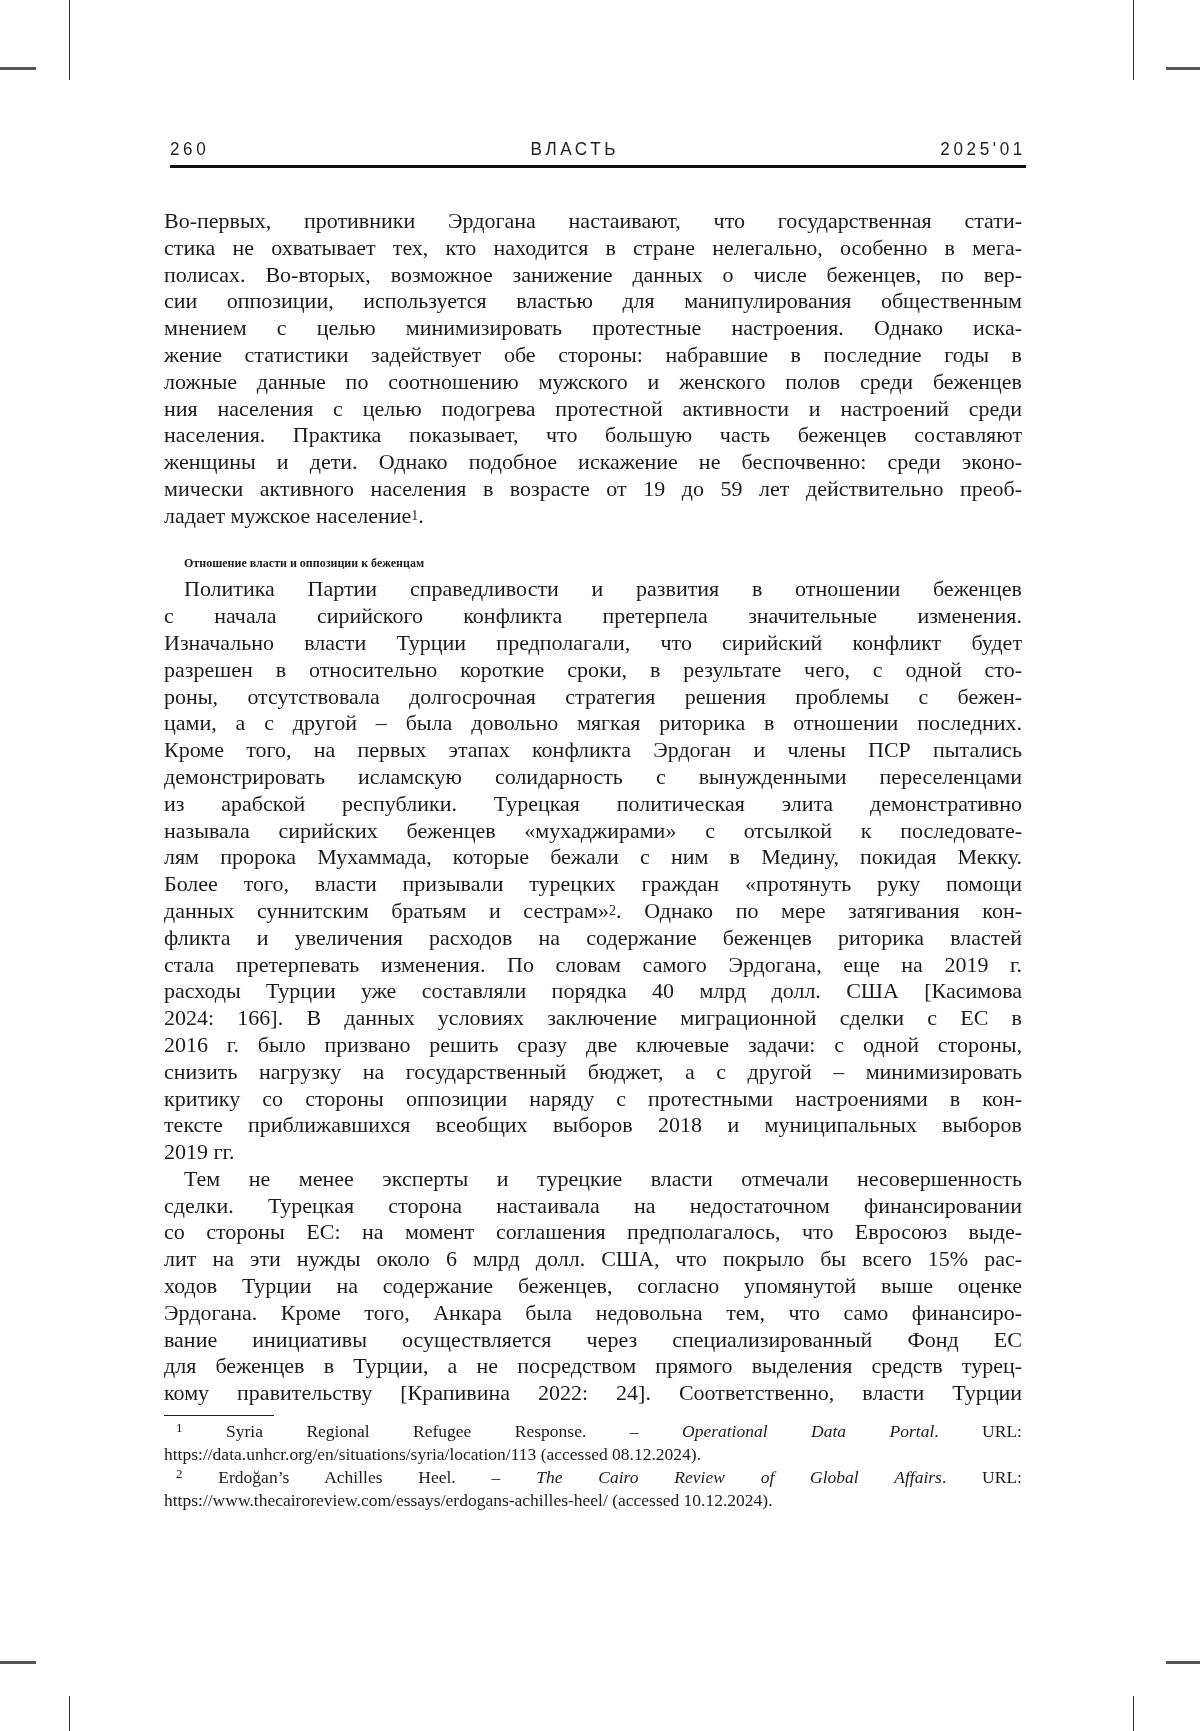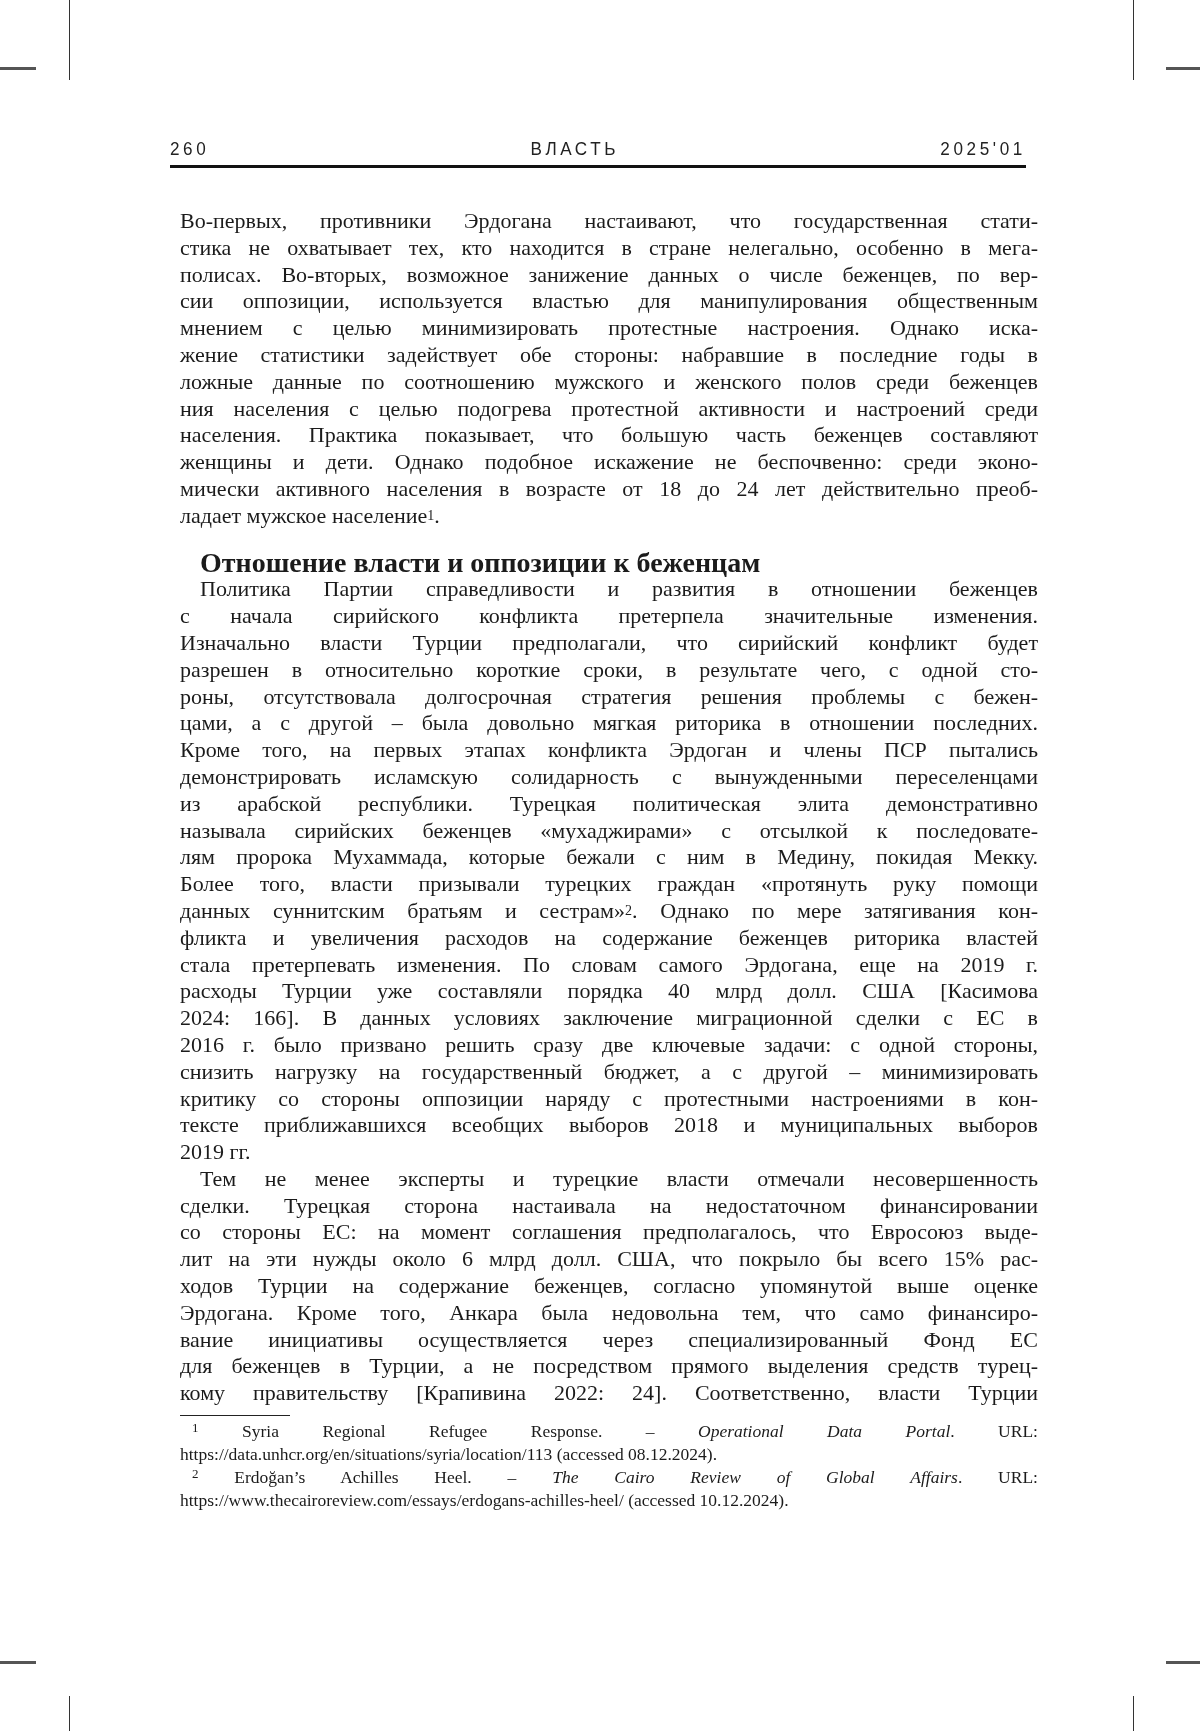--- a/index.html
+++ b/index.html
@@ -5,24 +5,24 @@
   html, body { margin: 0; padding: 0; background: #ffffff; }
   body { width: 1200px; height: 1731px; position: relative; overflow: hidden; color: #1a1a1a; }
   .crop { position: absolute; background: #333; }
   .crop.v { width: 1px; height: 80px; }
   .crop.h { height: 3px; width: 36px; background: #555; }
   .header { position: absolute; left: 170px; top: 138px; width: 856px; height: 28px;
             font-family: "Liberation Sans", sans-serif; font-size: 19px; letter-spacing: 4px;
             color: #222; transform: scaleX(0.9); transform-origin: left top; }
   .header-inner { position: absolute; left: 0; top: 0; width: 951px; display: flex; justify-content: space-between; }
   .rule { position: absolute; left: 170px; top: 165px; width: 856px; height: 3px; background: #111; }
-  .body { position: absolute; left: 180px; top: 208px; width: 858px;
+  .body { position: absolute; left: 164px; top: 208px; width: 858px;
           font-family: "Liberation Serif", serif; font-size: 22px; line-height: 26.8px; color: #1b1b1b; }
   .body p { margin: 0; text-align: justify; text-align-last: left; }
-  .heading { font-weight: bold; font-size: 28px; margin-top: 20px !important; text-indent: 20px; }
+  .heading { font-weight: bold; font-size: 12px; margin-top: 20px !important; text-indent: 20px; }
   sup { font-size: 14px; line-height: 0; position: relative; top: -3px; vertical-align: baseline; }
   .fn-rule { width: 110px; height: 1px; background: #222; margin: 8px 0 4px 0; }
   .fn { font-size: 17.5px; line-height: 23px; text-align: justify; }
   .fn p { margin: 0; text-indent: 12px; text-align: justify; }
   .fn sup { font-size: 13px; top: -5px; }
   .line { display: block; text-align: justify; text-align-last: justify; }
   .line.last { text-align-last: left; }
 </style>
 </head>
 <body>
@@ -51,21 +51,21 @@
     <span class="line">Во-первых, противники Эрдогана настаивают, что государственная стати-</span>
     <span class="line">стика не охватывает тех, кто находится в стране нелегально, особенно в мега-</span>
     <span class="line">полисах. Во-вторых, возможное занижение данных о числе беженцев, по вер-</span>
     <span class="line">сии оппозиции, используется властью для манипулирования общественным</span>
     <span class="line">мнением с целью минимизировать протестные настроения. Однако иска-</span>
     <span class="line">жение статистики задействует обе стороны: набравшие в последние годы в</span>
     <span class="line">ложные данные по соотношению мужского и женского полов среди беженцев</span>
     <span class="line">ния населения с целью подогрева протестной активности и настроений среди</span>
     <span class="line">населения. Практика показывает, что большую часть беженцев составляют</span>
     <span class="line">женщины и дети. Однако подобное искажение не беспочвенно: среди эконо-</span>
-    <span class="line">мически активного населения в возрасте от 18 до 24 лет действительно преоб-</span>
+    <span class="line">мически активного населения в возрасте от 19 до 59 лет действительно преоб-</span>
     <span class="line last"><span>ладает мужское население</span><sup>1</sup><span>.</span></span>
   </p>
 
   <p class="heading">Отношение власти и оппозиции к беженцам</p>
 
   <p style="text-indent:0;">
     <span class="line" style="padding-left:20px;"><span>Политика Партии справедливости и развития в отношении беженцев</span></span>
     <span class="line">с начала сирийского конфликта претерпела значительные изменения.</span>
     <span class="line">Изначально власти Турции предполагали, что сирийский конфликт будет</span>
     <span class="line">разрешен в относительно короткие сроки, в результате чего, с одной сто-</span>

